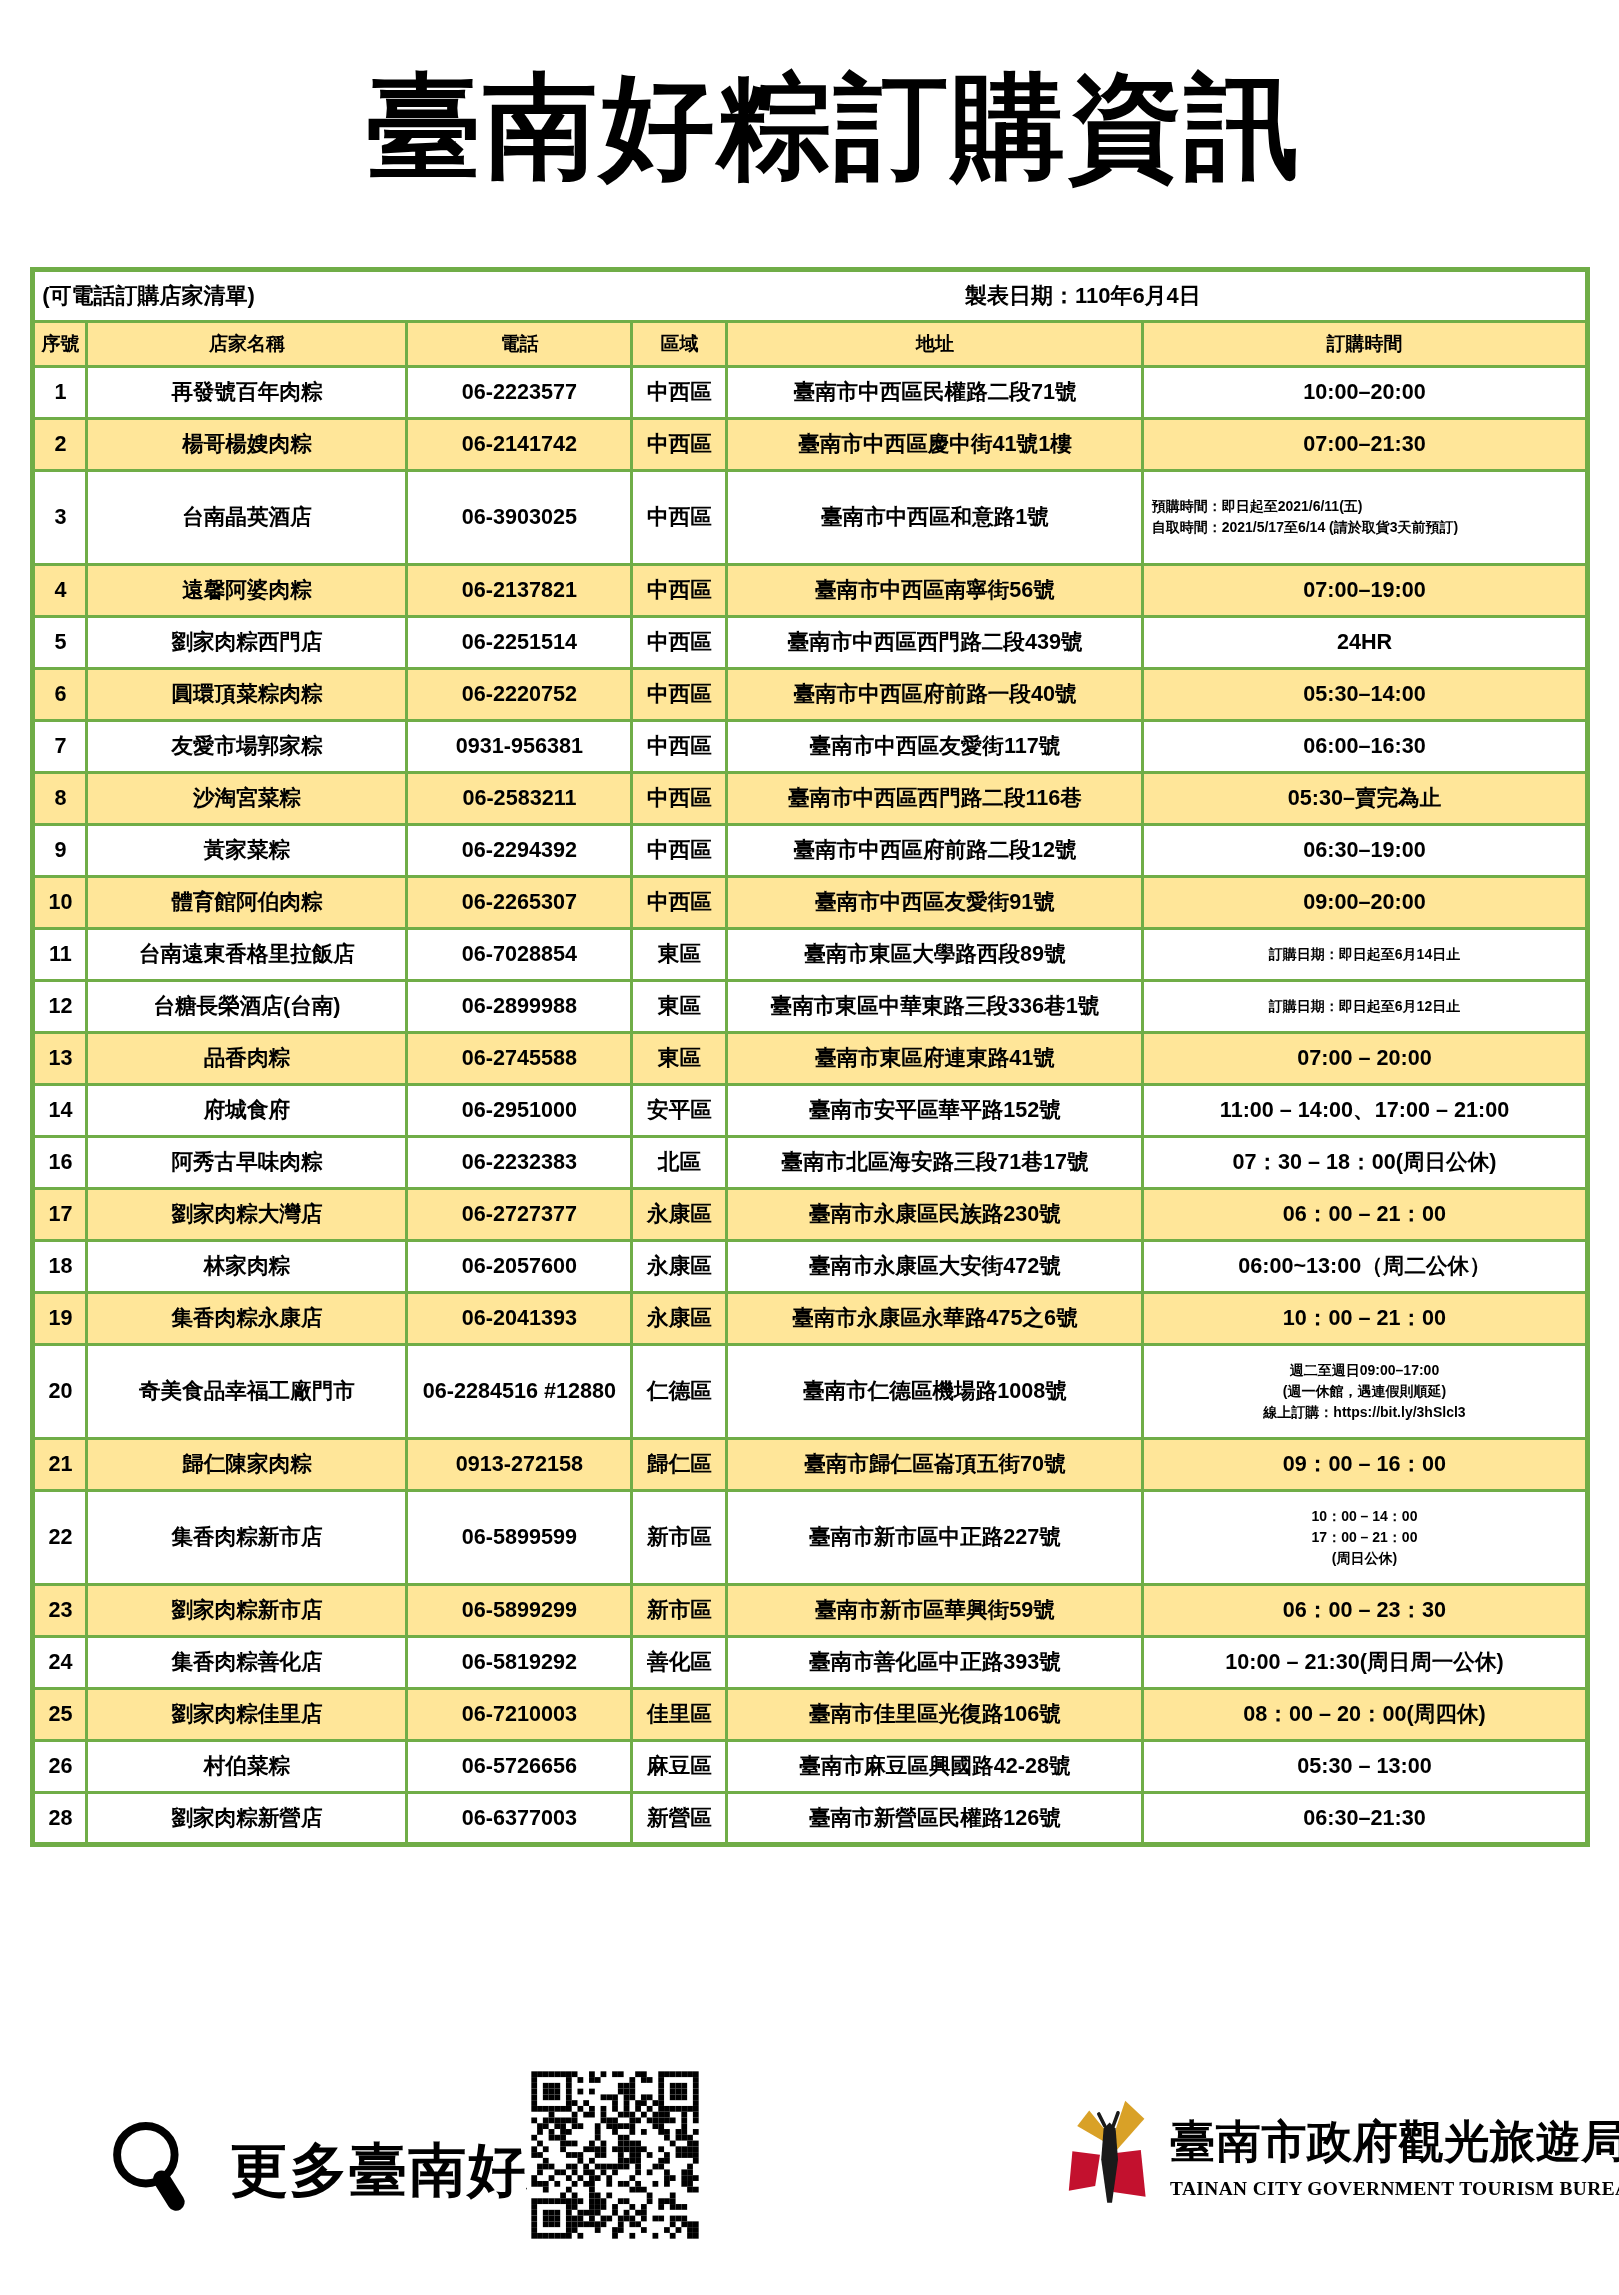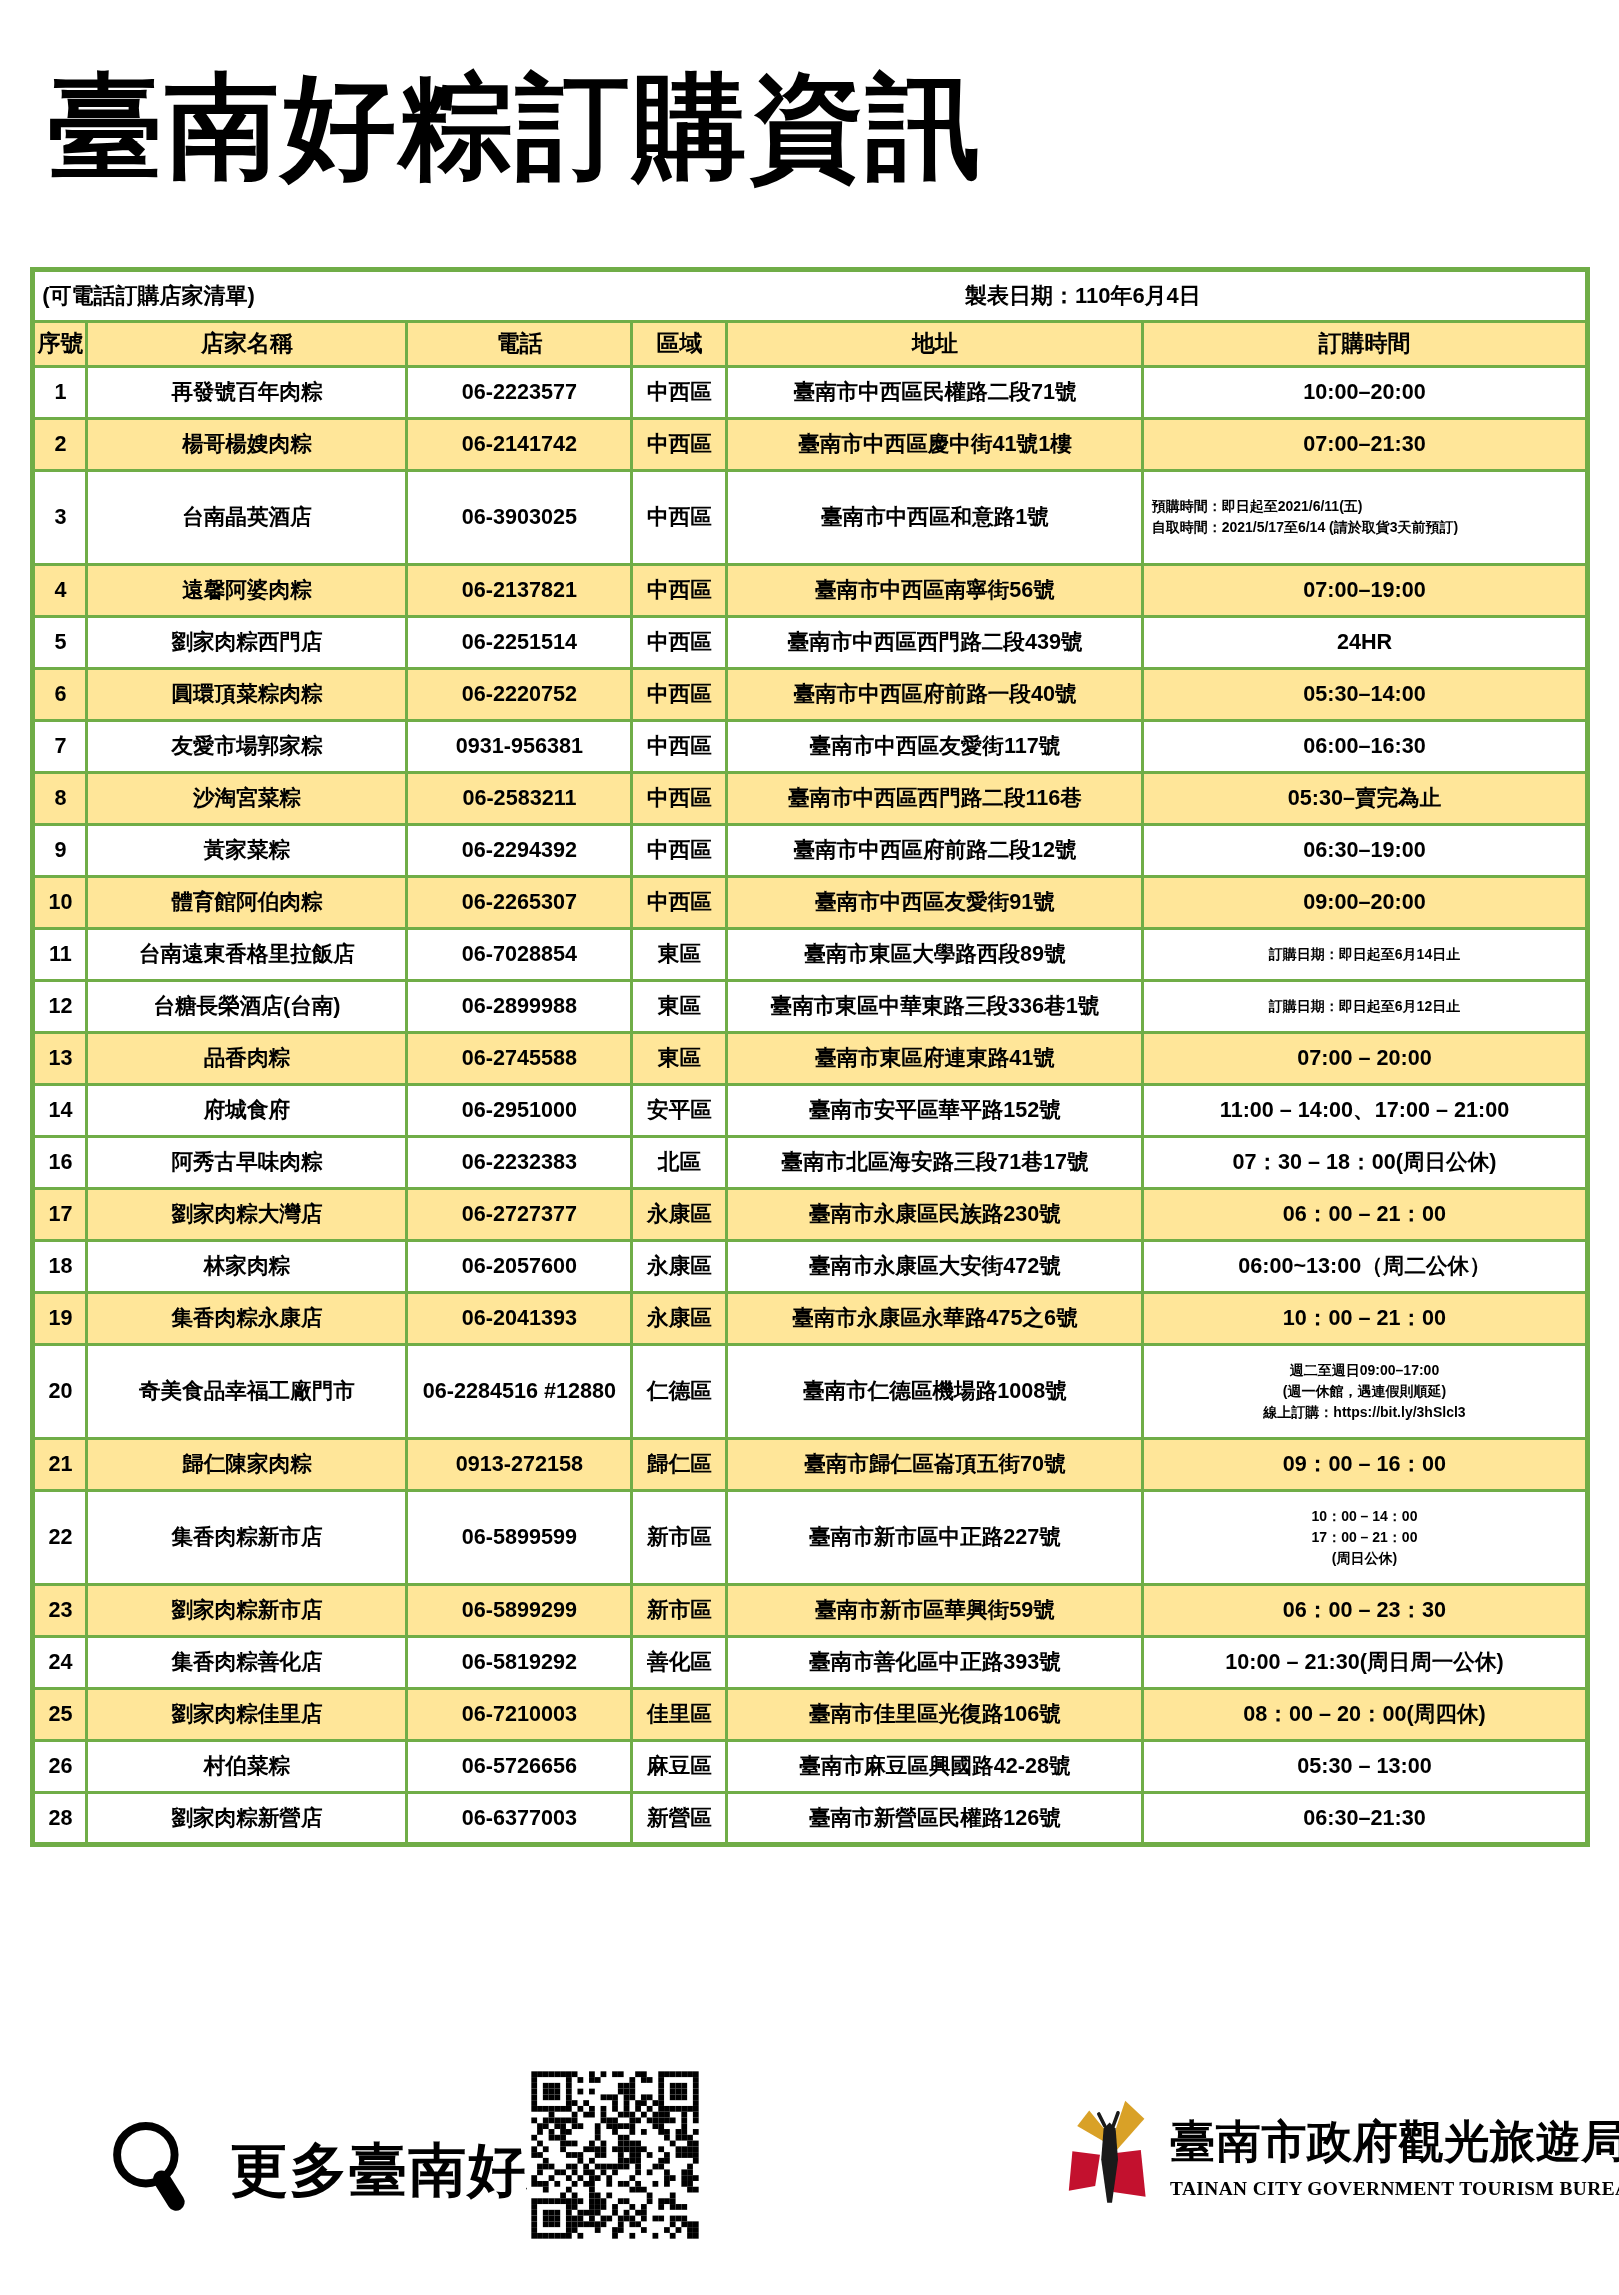--- a/index.html
+++ b/index.html
@@ -1,34 +1,34 @@
 <!DOCTYPE html>
 <html style="font-size:11.5px"><head>
 <meta charset="utf-8">
 <style>
   html,body { margin:0; padding:0; background:#ffffff; }
   .page {
     position:relative; width:1620px; height:2295px; background:#fff;
     font-family:"Liberation Sans", sans-serif; color:#000; overflow:hidden;
   }
   .title {
-    margin:50px 0 0 0; 
+    margin:50px 0 0 0; text-align:center;
     font-size:114px; font-weight:900; letter-spacing:2.9px; line-height:1.35;padding-left:48px;
   }
   table.main {
     width:1555px; margin:63px auto 0 auto;
     border-collapse:collapse; table-layout:fixed;
     border:5px solid var(--green);
   }
   :root { --green:#70AD47; --yellow:#FFE699; }
   table.main td, table.main th { border:3.6px solid var(--green); font-weight:700; }
   tr.info-row td { height:46px; position:relative; font-size:22px; text-align:left; background:#fff; }
   tr.info-row .note { padding-left:5.8px; }
   tr.info-row .date { position:absolute; left:60%; top:50%; transform:translateY(-50%);text-align:right; }
-  tr.head th { height:40px; background:var(--yellow); font-size:23px; text-align:center; }
+  tr.head th { height:40px; background:var(--yellow); font-size:19px; text-align:center; }
   tr.row { height:52px; }
   tr.row.tall { height:94px; }
   tr.row td { text-align:center; font-size:21.6px; line-height:1.3; padding:1.4px 4.3px; background:#fff; }
   tr.row.hl td { background:var(--yellow); }
   td.time div { text-align:center; }
   td.time.small { font-size:14px; line-height:1.5; }
   td.time.left div { text-align:left; }
   td.time.left { padding-left:7.2px; }
 
   .footer-more { position:absolute; left:101px; top:2113px; display:flex; align-items:center; }

